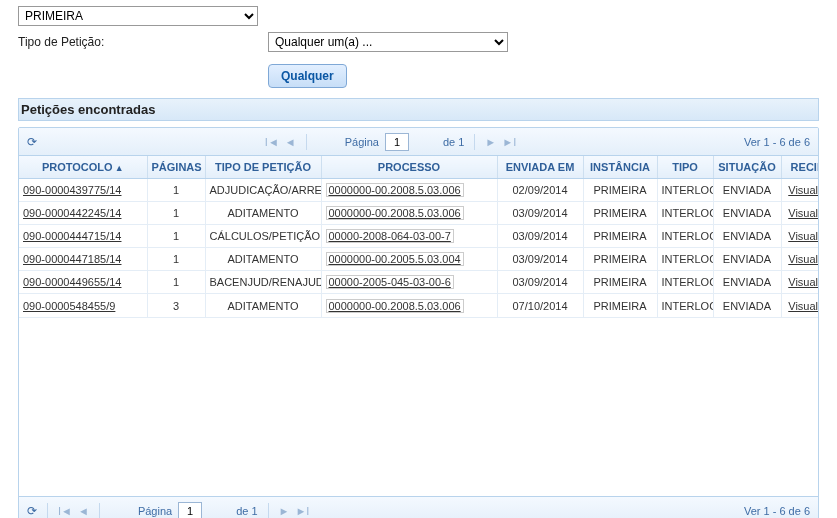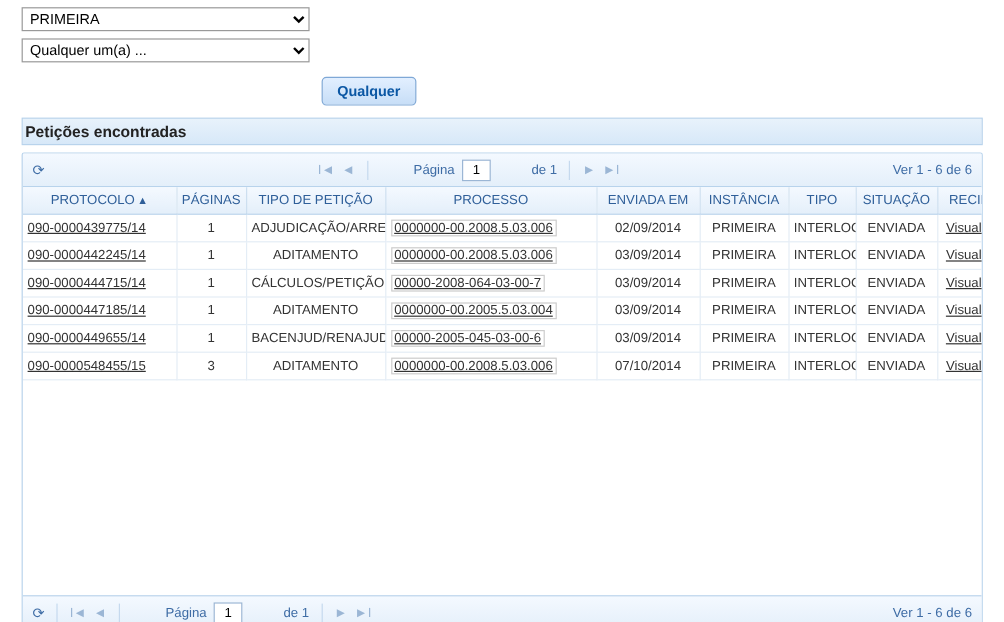--- a/index.html
+++ b/index.html
@@ -94,21 +94,21 @@
   .view-range { color: #3e6ca5; font-size: 11px; }
   table.grid {
     width: 100%;
     border-collapse: collapse;
     table-layout: fixed;
     font-size: 11px;
   }
   table.grid th {
     background: linear-gradient(#f4f9ff, #e4effa);
     color: #2f5f99;
-    font-weight: normal;
+    font-weight: bold;
     padding: 5px 4px;
     border-right: 1px solid #cddff0;
     border-bottom: 1px solid #b8d3ec;
     text-align: center;
     white-space: nowrap;
     overflow: hidden;
   }
   table.grid th .sort-icon { font-size: 9px; margin-left:2px; color:#2f5f99; }
   table.grid td {
     padding: 4px 4px;
@@ -153,20 +153,21 @@
 
 
 
 
 <div class="form-row">
   <select class="form-select">
     <option>PRIMEIRA</option>
   </select>
 </div>
 <div class="form-row">
+  <label class="form-label">Tipo de Petição:</label>
   <select class="form-select">
     <option>Qualquer um(a) ...</option>
   </select>
 </div>
 <button class="btn-search">Qualquer</button>
 
 
 <div class="panel-title">Petições encontradas</div>
 
 
@@ -264,21 +265,21 @@
             <td>1</td>
             <td>BACENJUD/RENAJUD</td>
             <td style="text-align:left"><a class="pill-link" href="#">00000-2005-045-03-00-6</a></td>
             <td>03/09/2014</td>
             <td>PRIMEIRA</td>
             <td>INTERLOCUTÓRIA</td>
             <td>ENVIADA</td>
             <td><a href="#">Visualizar</a></td>
           </tr>
           <tr>
-            <td style="text-align:left"><a href="#">090-0000548455/15</a></td>
+            <td style="text-align:left"><a href="#">090-0000548455/9</a></td>
             <td>3</td>
             <td>ADITAMENTO</td>
             <td style="text-align:left"><a class="pill-link" href="#">0000000-00.2008.5.03.006</a></td>
             <td>07/10/2014</td>
             <td>PRIMEIRA</td>
             <td>INTERLOCUTÓRIA</td>
             <td>ENVIADA</td>
             <td><a href="#">Visualizar</a></td>
           </tr>
         </tbody>

